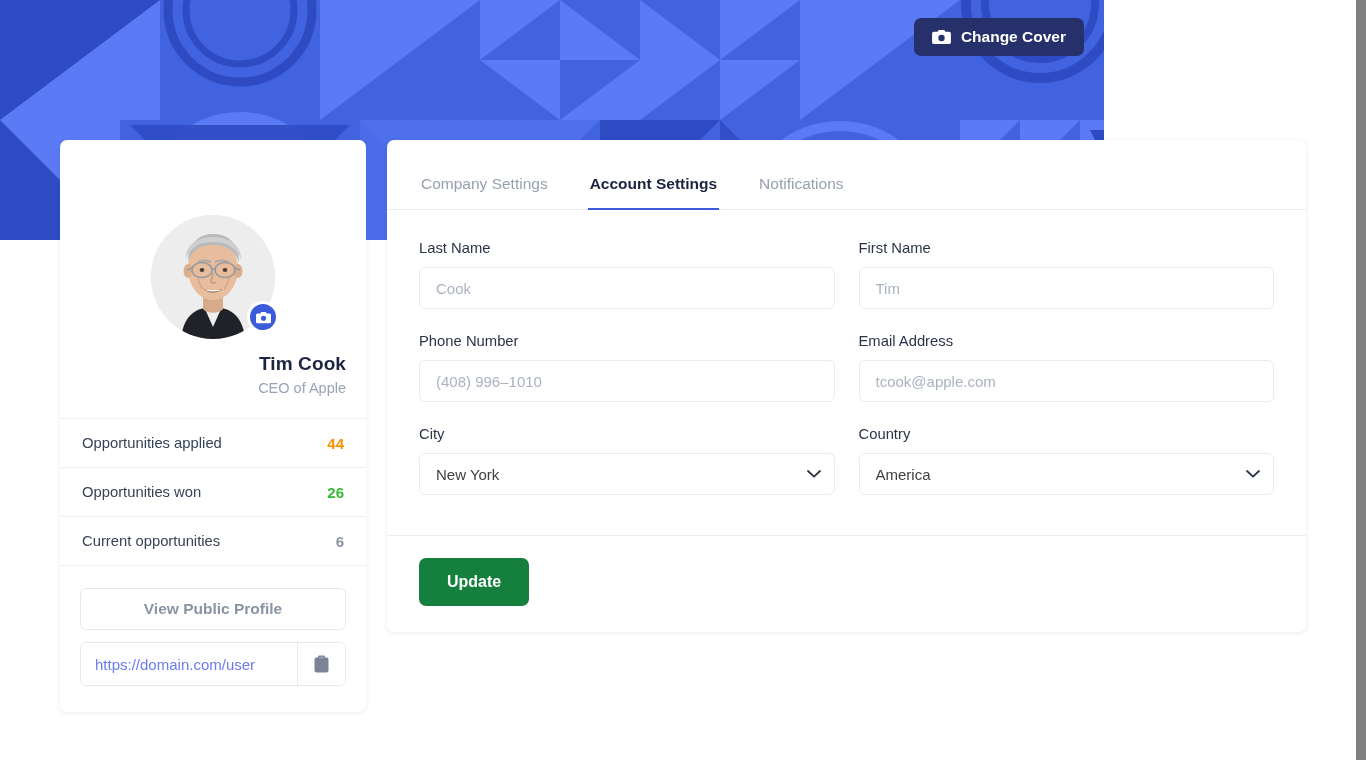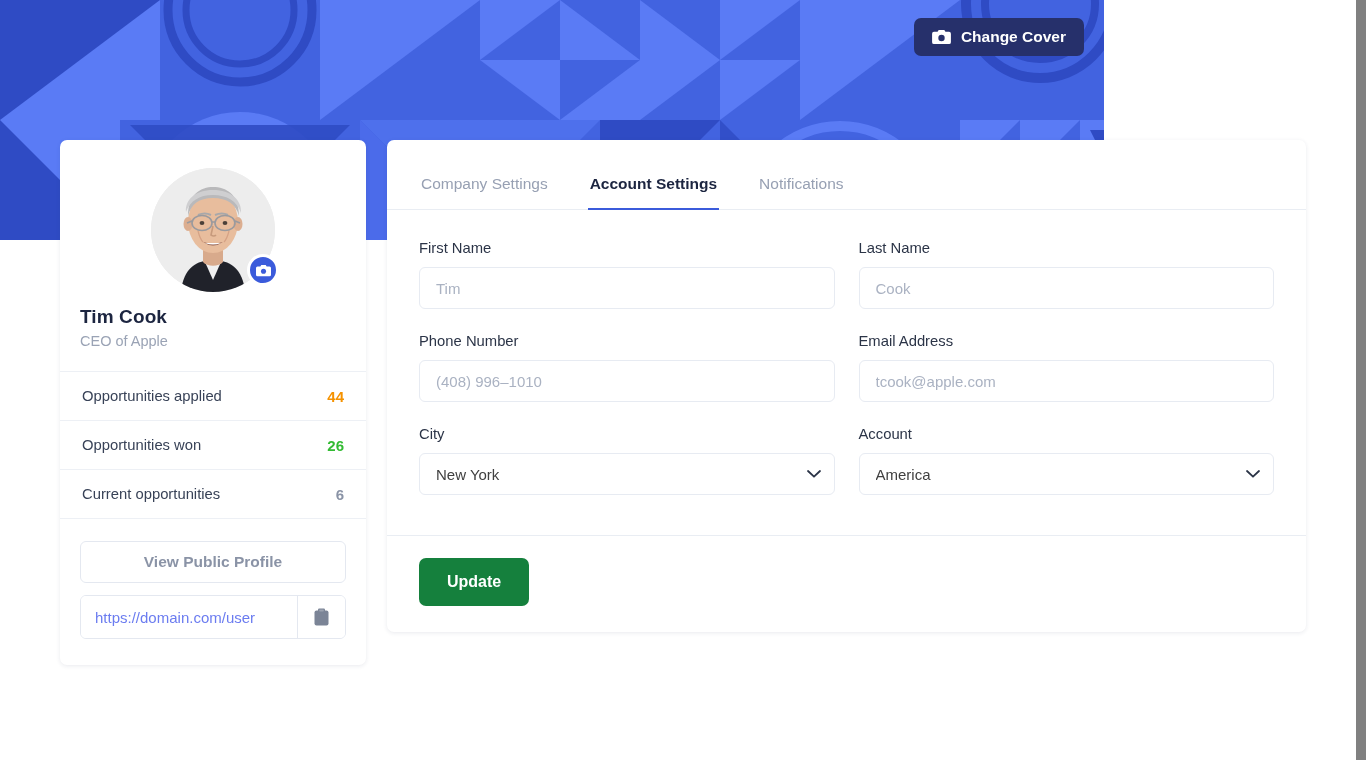--- a/index.html
+++ b/index.html
@@ -63,22 +63,23 @@
     position: absolute;
     left: 60px; top: 140px;
     width: 306px;
     background: #ffffff;
     border-radius: 7px;
     box-shadow: 0 1px 4px rgba(40,50,90,0.10);
     overflow: hidden;
   }
   .pc-top {
     padding: 28px 20px 22px;
-    text-align: left;
+    text-align: right;
     border-bottom: 1px solid #edf0f5;
+    margin-top: 47px;
   }
   .avatar-wrap {
     position: relative;
     width: 124px; height: 124px;
     margin: 0 auto 14px;
   }
   .avatar {
     width: 124px; height: 124px; border-radius: 50%;
     overflow: hidden; background: #ededed;
   }
@@ -442,27 +443,27 @@
     <div class="tabs">
       <button class="tab">Company Settings</button>
       <button class="tab active">Account Settings</button>
       <button class="tab">Notifications</button>
     </div>
 
     <div class="form-body">
       <div class="form-grid">
 
         <div class="field">
+          <label>Last Name</label>
+          <input type="text" placeholder="Cook" style="">
+        </div>
+
+        <div class="field">
           <label>First Name</label>
           <input type="text" placeholder="Tim" style="">
-        </div>
-
-        <div class="field">
-          <label>Last Name</label>
-          <input type="text" placeholder="Cook" style="">
         </div>
 
         <div class="field">
           <label>Phone Number</label>
           <input type="text" placeholder="(408) 996–1010" style="">
         </div>
 
         <div class="field">
           <label>Email Address</label>
           <input type="text" placeholder="tcook@apple.com" style="">
@@ -474,21 +475,21 @@
             <select>
               <option>New York</option>
             </select>
             <svg class="chev" viewBox="0 0 14 9">
               <path d="M1 1.5 L7 7.2 L13 1.5" fill="none" stroke="#2b3447" stroke-width="1.8" stroke-linecap="round" stroke-linejoin="round"></path>
             </svg>
           </div>
         </div>
 
         <div class="field">
-          <label>Account</label>
+          <label>Country</label>
           <div class="select-wrap">
             <select>
               <option>America</option>
             </select>
             <svg class="chev" viewBox="0 0 14 9">
               <path d="M1 1.5 L7 7.2 L13 1.5" fill="none" stroke="#2b3447" stroke-width="1.8" stroke-linecap="round" stroke-linejoin="round"></path>
             </svg>
           </div>
         </div>
 

